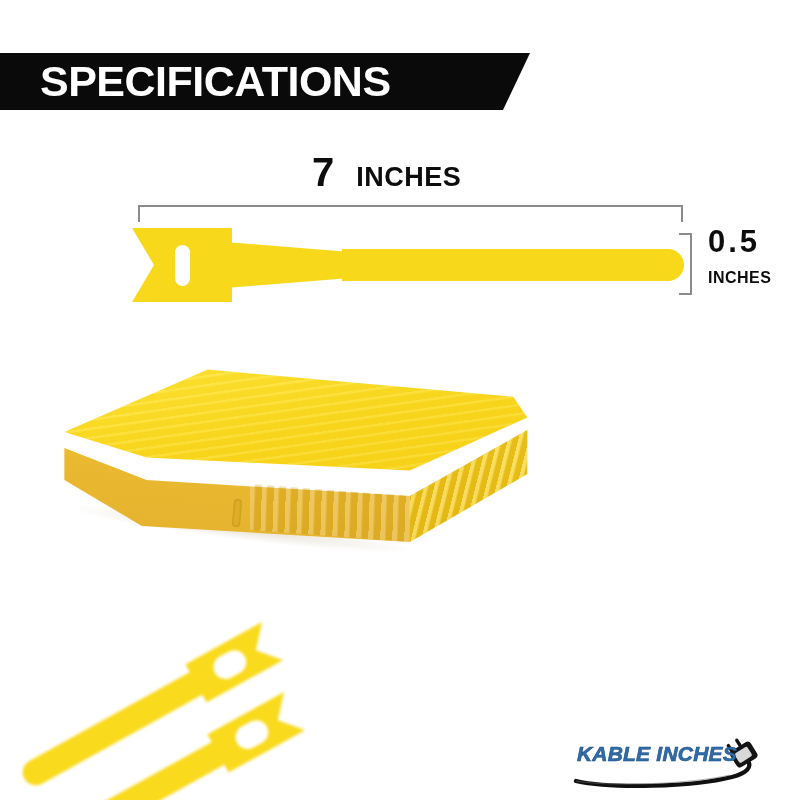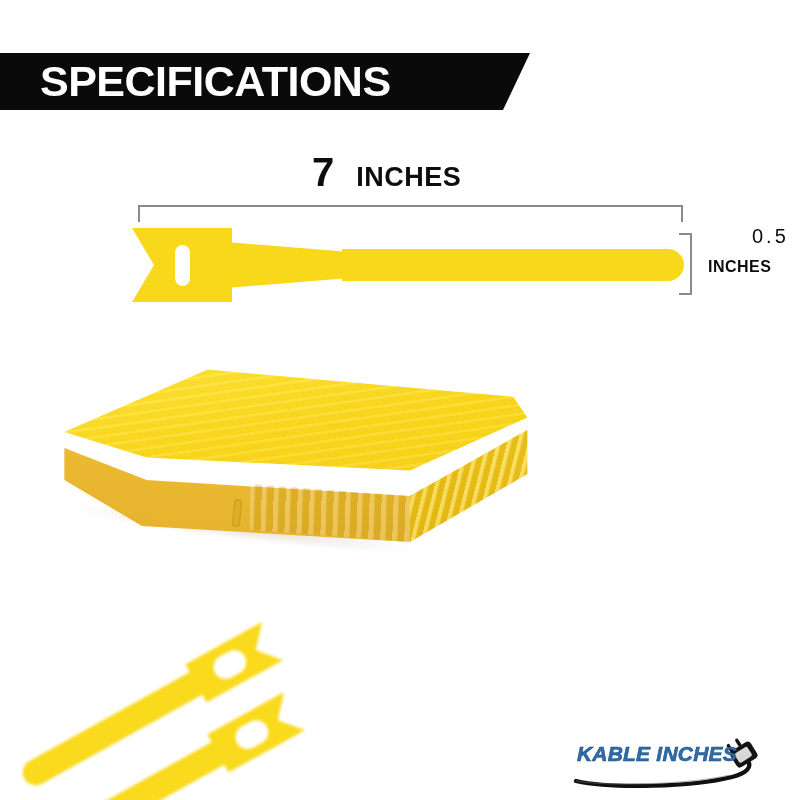--- a/index.html
+++ b/index.html
@@ -66,26 +66,25 @@
   }
 
   #label-width {
     position: absolute;
     left: 708px;
     top: 226px;
     color: #0d0d0d;
     white-space: nowrap;
   }
   #label-width .num {
-    font-size: 20px;
-    font-weight: normal;
+    font-size: 31px;
+    font-weight: bold;
     line-height: 1;
     letter-spacing: 3px;
     display: block;
-    margin-left: 44px;
   }
   #label-width .unit {
     font-size: 16px;
     font-weight: bold;
     line-height: 1;
     letter-spacing: 0.5px;
     display: block;
     margin-top: 13px;
   }
 

